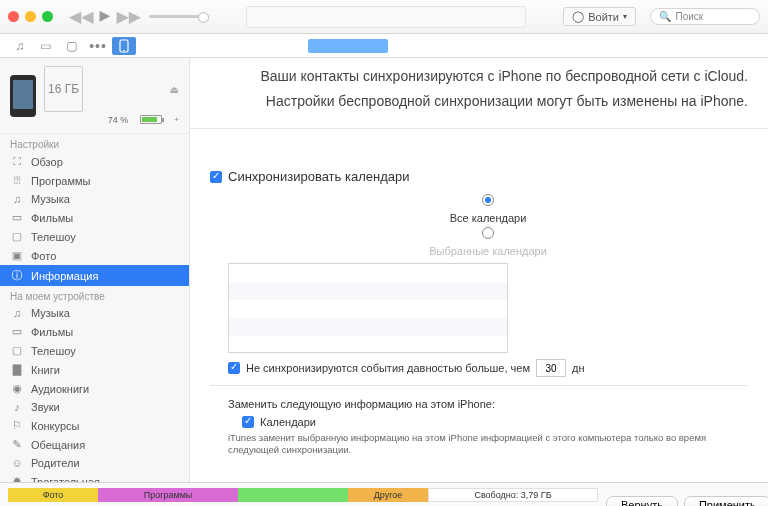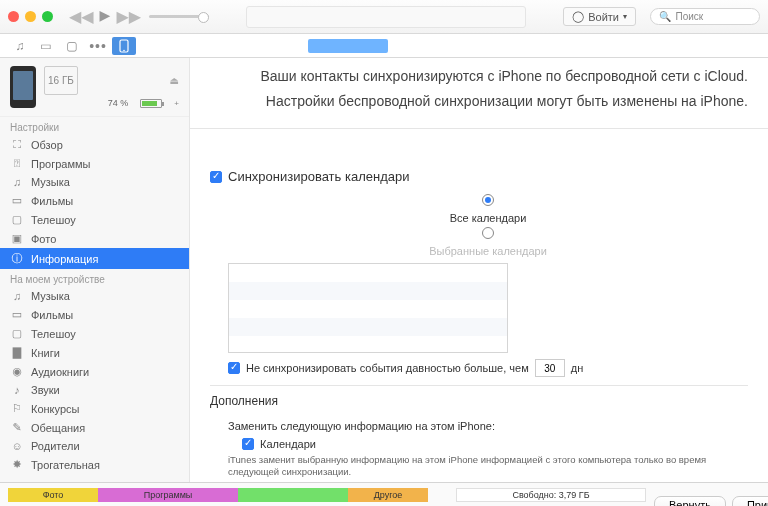--- a/index.html
+++ b/index.html
@@ -28,23 +28,23 @@
 .blue-pill { margin-left: 170px; width: 80px; height: 14px; background: #6fb4ff; border-radius: 2px; }
 
 
 .main { display: flex; height: 424px; }
 .sidebar { width: 190px; background: #f7f7f7; border-right: 1px solid #e5e5e5; overflow: hidden; }
 .device { padding: 8px 10px; display: flex; align-items: center; gap: 8px; border-bottom: 1px solid #eee; }
 .phone { width: 26px; height: 42px; background: #2c2c2c; border-radius: 4px; position: relative; }
 .phone::after { content:''; position:absolute; top:5px; left:3px; right:3px; bottom:8px; background: #5a7a9a; border-radius: 1px; }
 .dev-meta { flex: 1; font-size: 9px; color: #666; display: flex; flex-direction: column; gap: 3px; }
 .cap-row { display: flex; align-items: center; justify-content: space-between; }
-.cap { border: 1px solid #ccc; padding: 8px 3px; font-size: 10px; border-radius: 2px; color: #888; }
+.cap { border: 1px solid #ccc; padding: 15px 3px; font-size: 12px; border-radius: 2px; color: #888; }
 .eject { color: #aaa; font-size: 10px; }
-.batt-row { display: flex; align-items: flex-end; justify-content: flex-end; gap: 12px; }
+.batt-row { display: flex; align-items: flex-start; justify-content: flex-end; gap: 12px; }
 .batt { width: 22px; height: 9px; border: 1px solid #999; border-radius: 1px; position: relative; }
 .batt::before { content:''; position:absolute; left:1px; top:1px; bottom:1px; width:74%; background:#6bc950; }
 .batt::after { content:''; position:absolute; right:-3px; top:2px; width:2px; height:4px; background:#999; }
 .sect { font-size: 10px; color: #999; padding: 5px 10px 2px; }
 .item { display: flex; align-items: center; gap: 7px; padding: 3px 10px; font-size: 11px; color: #555; cursor: default; }
 .item.sel { background: #2e7cf6; color: #fff; }
 .item.sel .ico { color: #fff; }
 .ico { width: 14px; text-align: center; font-size: 11px; color: #888; }
 
 .content { flex: 1; overflow: hidden; padding: 0; position: relative; }
@@ -227,42 +227,41 @@
           <input type="radio" class="radio" checked="" style="">
           <span>Все календари</span>
         </label>
         <label class="radio-row dis">
           <input type="radio" class="radio" disabled="" style="">
           <span>Выбранные календари</span>
         </label>
         <div class="list-box"></div>
         <div class="older-row">
           <input type="checkbox" class="chk" checked="" style="">
-          <span>Не синхронизировать события давностью больше, чем</span>
+          <span>Не синхронизируются события давностью больше, чем</span>
           <input class="num-in" value="30" style="">
           <span>дн</span>
         </div>
         <div class="divider"></div>
-        <div class="sub-h">Дополнения</div>
         <div class="replace-box">
           <div>Заменить следующую информацию на этом iPhone:</div>
           <div style="display:flex;align-items:center;gap:6px;margin:6px 0 0 14px">
             <input type="checkbox" class="chk" checked="" style="">
             <span>Календари</span>
           </div>
           <div class="small">iTunes заменит выбранную информацию на этом iPhone информацией с этого компьютера только во время следующей синхронизации.</div>
         </div>
       </div>
     </div>
   </div>
 </div>
 
 <div class="bottom">
   <div id="capacity-bar" style="display:flex;flex:1;padding:0 8px;gap:0">
       <div class="bar" style="background: rgb(240, 212, 58); width: 90px;">Фото</div>
       <div class="bar" style="background: rgb(216, 108, 212); width: 140px;">Программы</div>
       <div class="bar" style="background: rgb(114, 224, 106); width: 110px;"></div>
       <div class="bar" style="background: rgb(242, 179, 75); width: 80px;">Другое</div>
-      <div class="bar" style="background: rgb(255, 255, 255); width: 190px; border: 1px solid rgb(224, 224, 224); margin-left: 28px;">Свободно: 3,79 ГБ</div>
+      <div class="bar" style="background: rgb(255, 255, 255); width: 170px; border: 1px solid rgb(224, 224, 224);">Свободно: 3,79 ГБ</div>
     </div>
   <button class="btn">Вернуть</button>
   <button class="btn">Применить</button>
 </div>
 
 </body></html>

